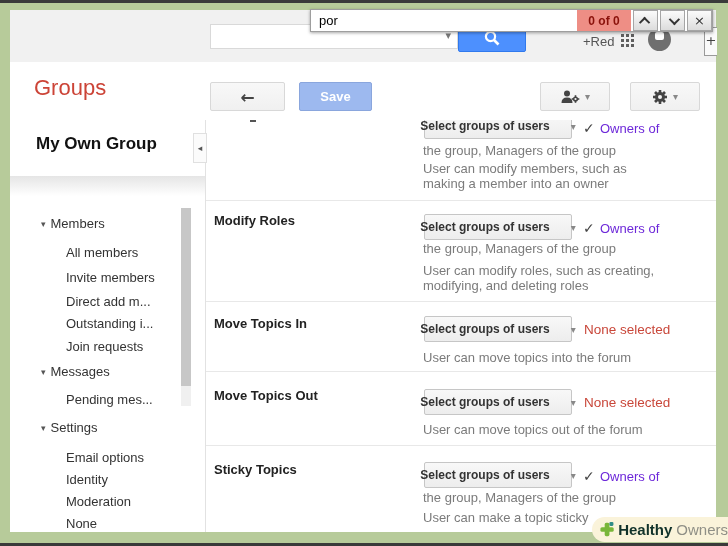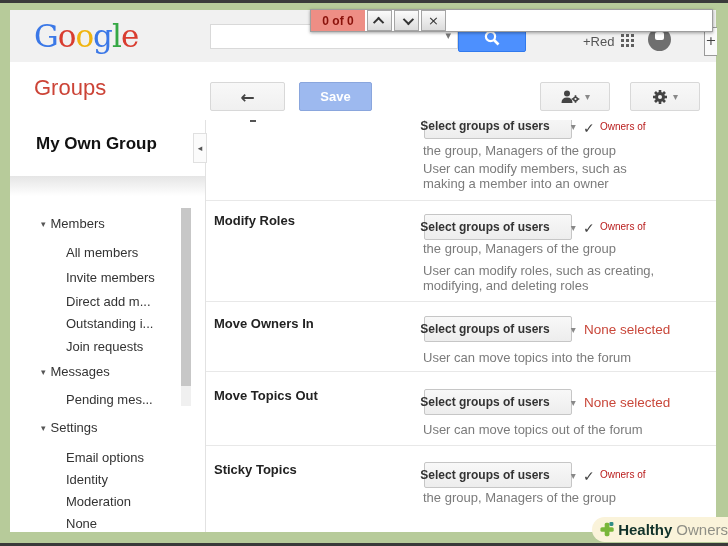--- a/index.html
+++ b/index.html
@@ -38,21 +38,21 @@
   .navitem{position:absolute;height:16px;color:#333;font-size:13px;cursor:pointer;white-space:nowrap;}
   .navitem .tri{color:#555;font-size:9px;margin-right:5px;vertical-align:1px;}
   .sscroll{position:absolute;left:171px;top:88px;width:10px;height:198px;background:#f0f0f0;}
   .sthumb{position:absolute;left:0;top:0;width:10px;height:178px;background:#c7c7c7;cursor:pointer;}
   .vdivider{position:absolute;left:195px;top:110px;width:1px;height:412px;background:#e2e2e2;}
   
   .content{position:absolute;left:196px;top:110px;width:510px;height:412px;overflow:hidden;background:#fff;}
   .rowlabel{position:absolute;font-weight:bold;color:#222;font-size:13px;white-space:nowrap;}
   .selbtn{position:absolute;width:148px;height:26px;background:linear-gradient(#f8f8f8,#ededed);border:1px solid #c6c6c6;border-radius:2px;font-weight:bold;font-size:12px;color:#333;display:flex;align-items:center;justify-content:center;gap:21px;cursor:pointer;box-sizing:border-box;white-space:nowrap;}
   .checkmark{position:absolute;color:#444;font-size:14px;}
-  .statusgray{position:absolute;color:#b91c1c;font-size:10px;white-space:nowrap;}
+  .statusgray{position:absolute;color:#6d28d9;font-size:13px;white-space:nowrap;}
   .statusnone{position:absolute;font-size:13.5px;white-space:nowrap;}
   .wrapline,.descline{position:absolute;color:#7b7b7b;font-size:13px;white-space:nowrap;}
   .sep{position:absolute;left:0;width:510px;height:1px;background:#e8e8e8;}
   .frag{position:absolute;left:44px;top:0;width:6px;height:2px;background:#555;}
   
   .findbar{position:absolute;left:310px;top:9px;width:403px;height:23px;background:#fff;border:1px solid #9e9e9e;box-shadow:0 1px 3px rgba(0,0,0,.35);display:flex;align-items:center;z-index:20;box-sizing:border-box;}
   .findbar input{flex:1;border:none;outline:none;font:13px "Liberation Sans",sans-serif;color:#000;padding-left:8px;background:transparent;min-width:0;}
   .findcount{width:54px;height:21px;display:flex;align-items:center;justify-content:center;font-size:12px;font-weight:bold;}
   .fbtn{width:25px;height:21px;margin-left:2px;background:linear-gradient(#fbfbfb,#dcdcdc);border:1px solid #a5a5a5;display:flex;align-items:center;justify-content:center;cursor:pointer;box-sizing:border-box;color:#333;}
   .chev{display:inline-block;width:6px;height:6px;border-left:2px solid #333;border-top:2px solid #333;}
@@ -66,21 +66,20 @@
 </style>
 </head>
 <body>
 
 <div class="stage">
   <div class="topline"></div>
 
   <div class="app">
 
     <div class="header">
-      <div class="logo"><span style="color: rgb(59, 120, 231);">G</span><span style="color: rgb(217, 61, 48);">o</span><span style="color: rgb(240, 180, 15);">o</span><span style="color: rgb(59, 120, 231);">g</span><span style="color: rgb(53, 168, 69);">l</span><span style="color: rgb(217, 61, 48);">e</span></div>
 
       <div class="searchbox">
         <span class="dd glyph">▾</span>
       </div>
 
       <div class="searchbtn" style="background: rgb(77, 144, 254);">
         <svg width="18" height="18" viewBox="0 0 18 18">
           <circle cx="7.5" cy="7.5" r="4.6" fill="none" stroke="#fff" stroke-width="2.2"></circle>
           <line x1="11" y1="11" x2="15.5" y2="15.5" stroke="#fff" stroke-width="2.6"></line>
         </svg>
@@ -194,21 +193,21 @@
           <span>Select groups of users</span>
           <span class="ddarrow glyph">▾</span>
         </div>
       <span class="checkmark glyph" style="left:377px;top:100px;">✓</span>
       <span class="statusgray" style="left:394px;top:101px;">Owners of</span>
       <span class="wrapline" style="left:217px;top:121px;">the group, Managers of the group</span>
       <span class="descline" style="left:217px;top:143px;">User can modify roles, such as creating,</span>
       <span class="descline" style="left:217px;top:158px;">modifying, and deleting roles</span>
       <div class="sep" style="top:181px;"></div>
 
-      <span class="rowlabel" style="left:8px;top:196px;">Move Owners In</span>
+      <span class="rowlabel" style="left:8px;top:196px;">Move Topics In</span>
       <div class="selbtn" style="left:218px;top:196px;">
           <span>Select groups of users</span>
           <span class="ddarrow glyph">▾</span>
         </div>
       <span class="statusnone" style="left: 378px; top: 202px; color: rgb(201, 71, 58);">None selected</span>
       <span class="descline" style="left:217px;top:230px;">User can move topics into the forum</span>
       <div class="sep" style="top:251px;"></div>
 
       <span class="rowlabel" style="left:8px;top:268px;">Move Topics Out</span>
       <div class="selbtn" style="left:218px;top:269px;">
@@ -220,24 +219,26 @@
       <div class="sep" style="top:325px;"></div>
 
       <span class="rowlabel" style="left:8px;top:342px;">Sticky Topics</span>
       <div class="selbtn" style="left:218px;top:342px;">
           <span>Select groups of users</span>
           <span class="ddarrow glyph">▾</span>
         </div>
       <span class="checkmark glyph" style="left:377px;top:348px;">✓</span>
       <span class="statusgray" style="left:394px;top:349px;">Owners of</span>
       <span class="wrapline" style="left:217px;top:370px;">the group, Managers of the group</span>
+      <span class="descline" style="left:217px;top:390px;">User can make a topic sticky</span>
     </div>
   </div>
 
   <div class="findbar">
+    <input type="text" value="por" style="">
     <div class="findcount" style="background: rgb(238, 142, 133); color: rgb(138, 18, 11);">0 of 0</div>
     <div class="fbtn">
         <span class="chev up"></span>
       </div>
     <div class="fbtn">
         <span class="chev down"></span>
       </div>
     <div class="fbtn fclose glyph">
         <span>×</span>
       </div>

